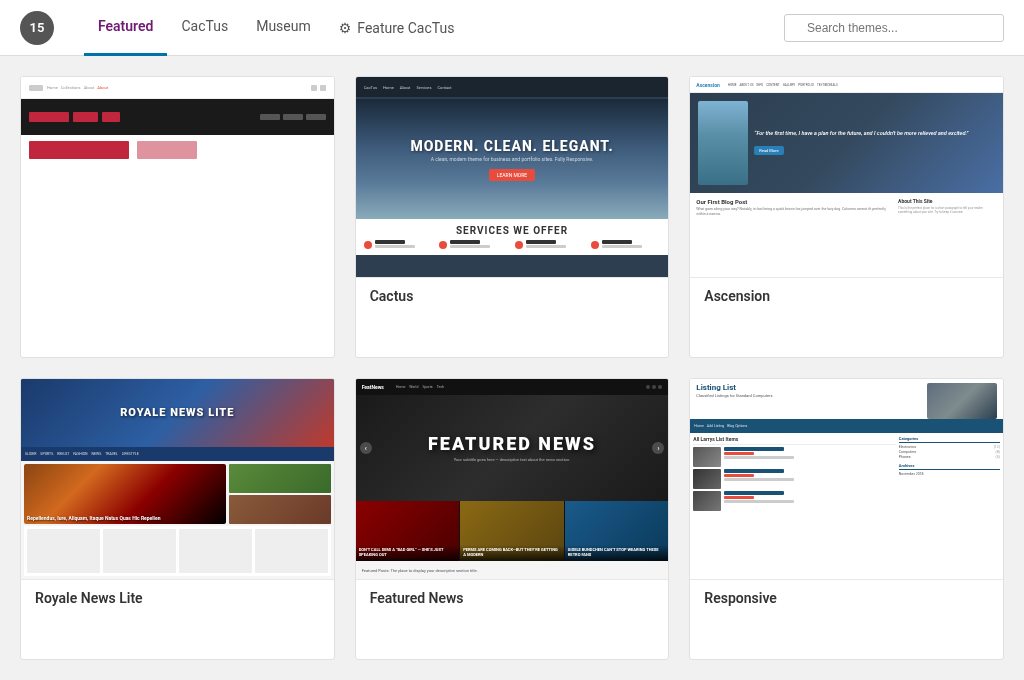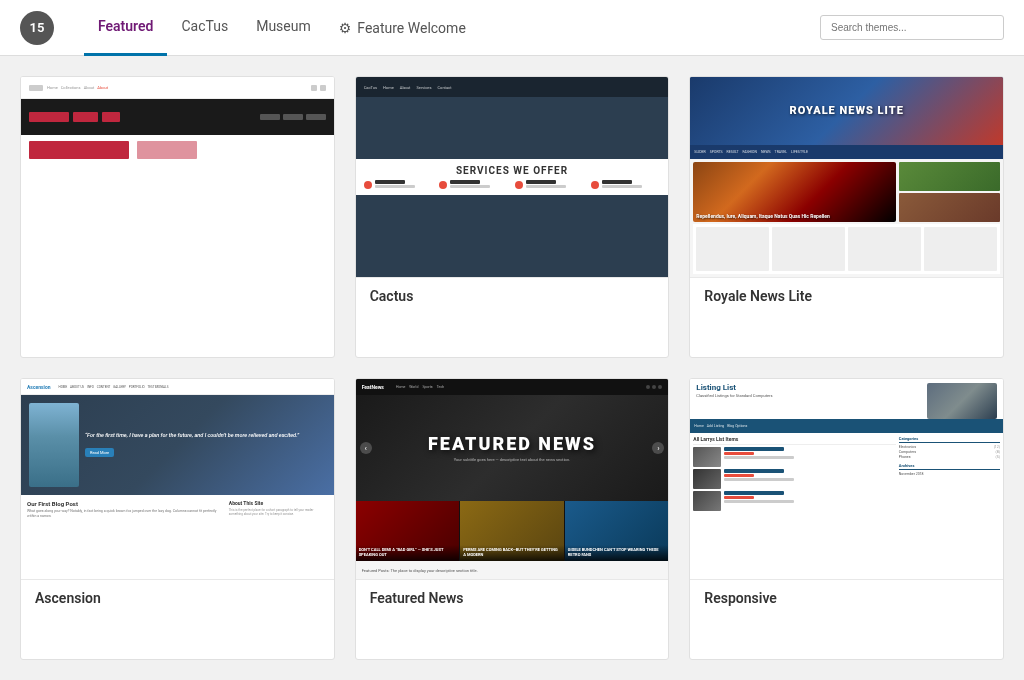--- a/index.html
+++ b/index.html
@@ -81,24 +81,24 @@
 
     .search-box {
       margin-left: auto;
       display: flex;
       align-items: center;
     }
 
     .search-input {
       border: 1px solid #ccc;
       border-radius: 3px;
-      padding: 6px 10px;
-      font-size: 10px;
+      padding: 6px 22px;
+      font-size: 12px;
       color: #999;
-      width: 184px;
+      width: 220px;
       outline: none;
     }
 
     
     .grid-container {
       padding: 20px;
       display: grid;
       grid-template-columns: repeat(3, 1fr);
       gap: 20px;
       overflow-y: auto;
@@ -626,21 +626,21 @@
   <div class="count-badge">
     <span>15</span>
   </div>
 
   <nav class="nav-tabs">
     <a class="nav-tab active">Featured</a>
     <a class="nav-tab">CacTus</a>
     <a class="nav-tab">Museum</a>
     <div class="feature-filter">
       <span class="gear-icon">⚙</span>
-      <span>Feature Welcome</span>
+      <span>Feature CacTus</span>
     </div>
   </nav>
 
   <div class="search-box">
     <input type="text" class="search-input" placeholder="Search themes..." style="">
   </div>
 </div>
 
 <div class="grid-container">
 
@@ -682,20 +682,27 @@
 
   <div class="theme-card">
     <div class="theme-preview preview-cactus">
       <div class="cactus-nav">
         <span>CacTus</span>
         <span>Home</span>
         <span>About</span>
         <span>Services</span>
         <span>Contact</span>
       </div>
+      <div class="cactus-mountain">
+        <div class="cactus-title-area">
+          <div class="cactus-main-title">MODERN. CLEAN. ELEGANT.</div>
+          <div class="cactus-sub">A clean, modern theme for business and portfolio sites. Fully Responsive.</div>
+          <div class="cactus-btn">LEARN MORE</div>
+        </div>
+      </div>
       <div class="cactus-services">
         <div class="cactus-services-title">SERVICES WE OFFER</div>
         <div class="cactus-service-row">
           <div class="cactus-service-item">
             <div class="cactus-service-icon"></div>
             <div class="cactus-service-text">
               <div class="cactus-service-label"></div>
               <div class="cactus-service-desc"></div>
             </div>
           </div>
@@ -717,58 +724,20 @@
             <div class="cactus-service-icon"></div>
             <div class="cactus-service-text">
               <div class="cactus-service-label"></div>
               <div class="cactus-service-desc"></div>
             </div>
           </div>
         </div>
       </div>
     </div>
     <div class="theme-label">Cactus</div>
-  </div>
-
-  <div class="theme-card">
-    <div class="theme-preview preview-royale">
-      <div class="royale-header-img">
-        <div class="royale-header-title">ROYALE NEWS LITE</div>
-      </div>
-      <div class="royale-nav-bar">
-        <span class="royale-nav-item">SLIDER</span>
-        <span class="royale-nav-item">SPORTS</span>
-        <span class="royale-nav-item">RESULT</span>
-        <span class="royale-nav-item">FASHION</span>
-        <span class="royale-nav-item">NEWS</span>
-        <span class="royale-nav-item">TRAVEL</span>
-        <span class="royale-nav-item">LIFESTYLE</span>
-      </div>
-      <div class="royale-content">
-        <div class="royale-main-row">
-          <div class="royale-featured-article">
-            <div class="royale-lady-img"></div>
-            <div class="royale-overlay-text">
-              <div class="royale-overlay-title">Repellendus, Iure, Aliquam, Itaque Natus Quas Hic Repellen</div>
-            </div>
-          </div>
-          <div class="royale-sidebar-articles">
-            <div class="royale-article-thumb royale-article-thumb-1"></div>
-            <div class="royale-article-thumb royale-article-thumb-2"></div>
-          </div>
-        </div>
-        <div class="royale-bottom-bar">
-          <div class="royale-bottom-item"></div>
-          <div class="royale-bottom-item"></div>
-          <div class="royale-bottom-item"></div>
-          <div class="royale-bottom-item"></div>
-        </div>
-      </div>
-    </div>
-    <div class="theme-label">Royale News Lite</div>
   </div>
 
   <div class="theme-card">
     <div class="theme-preview preview-ascension">
       <div class="asc-nav">
         <span class="asc-logo">Ascension</span>
         <div class="asc-nav-items">
           <span class="asc-nav-item">HOME</span>
           <span class="asc-nav-item">ABOUT US</span>
           <span class="asc-nav-item">INFO</span>
@@ -793,20 +762,58 @@
         <div class="asc-sidebar">
           <div class="asc-sidebar-title">About This Site</div>
           <div class="asc-sidebar-text">This is the perfect place for a short paragraph to tell your reader something about your site. Try to keep it concise.</div>
         </div>
       </div>
     </div>
     <div class="theme-label">Ascension</div>
   </div>
 
   <div class="theme-card">
+    <div class="theme-preview preview-royale">
+      <div class="royale-header-img">
+        <div class="royale-header-title">ROYALE NEWS LITE</div>
+      </div>
+      <div class="royale-nav-bar">
+        <span class="royale-nav-item">SLIDER</span>
+        <span class="royale-nav-item">SPORTS</span>
+        <span class="royale-nav-item">RESULT</span>
+        <span class="royale-nav-item">FASHION</span>
+        <span class="royale-nav-item">NEWS</span>
+        <span class="royale-nav-item">TRAVEL</span>
+        <span class="royale-nav-item">LIFESTYLE</span>
+      </div>
+      <div class="royale-content">
+        <div class="royale-main-row">
+          <div class="royale-featured-article">
+            <div class="royale-lady-img"></div>
+            <div class="royale-overlay-text">
+              <div class="royale-overlay-title">Repellendus, Iure, Aliquam, Itaque Natus Quas Hic Repellen</div>
+            </div>
+          </div>
+          <div class="royale-sidebar-articles">
+            <div class="royale-article-thumb royale-article-thumb-1"></div>
+            <div class="royale-article-thumb royale-article-thumb-2"></div>
+          </div>
+        </div>
+        <div class="royale-bottom-bar">
+          <div class="royale-bottom-item"></div>
+          <div class="royale-bottom-item"></div>
+          <div class="royale-bottom-item"></div>
+          <div class="royale-bottom-item"></div>
+        </div>
+      </div>
+    </div>
+    <div class="theme-label">Royale News Lite</div>
+  </div>
+
+  <div class="theme-card">
     <div class="theme-preview preview-featured-news">
       <div class="fn-top-bar">
         <span class="fn-logo">FeatNews</span>
         <div style="display:flex; gap:4px; align-items:center; margin-left:8px;">
           <span style="font-size:3.5px; color:#aaa;">Home</span>
           <span style="font-size:3.5px; color:#aaa;">World</span>
           <span style="font-size:3.5px; color:#aaa;">Sports</span>
           <span style="font-size:3.5px; color:#aaa;">Tech</span>
         </div>
         <div class="fn-nav-dots">

